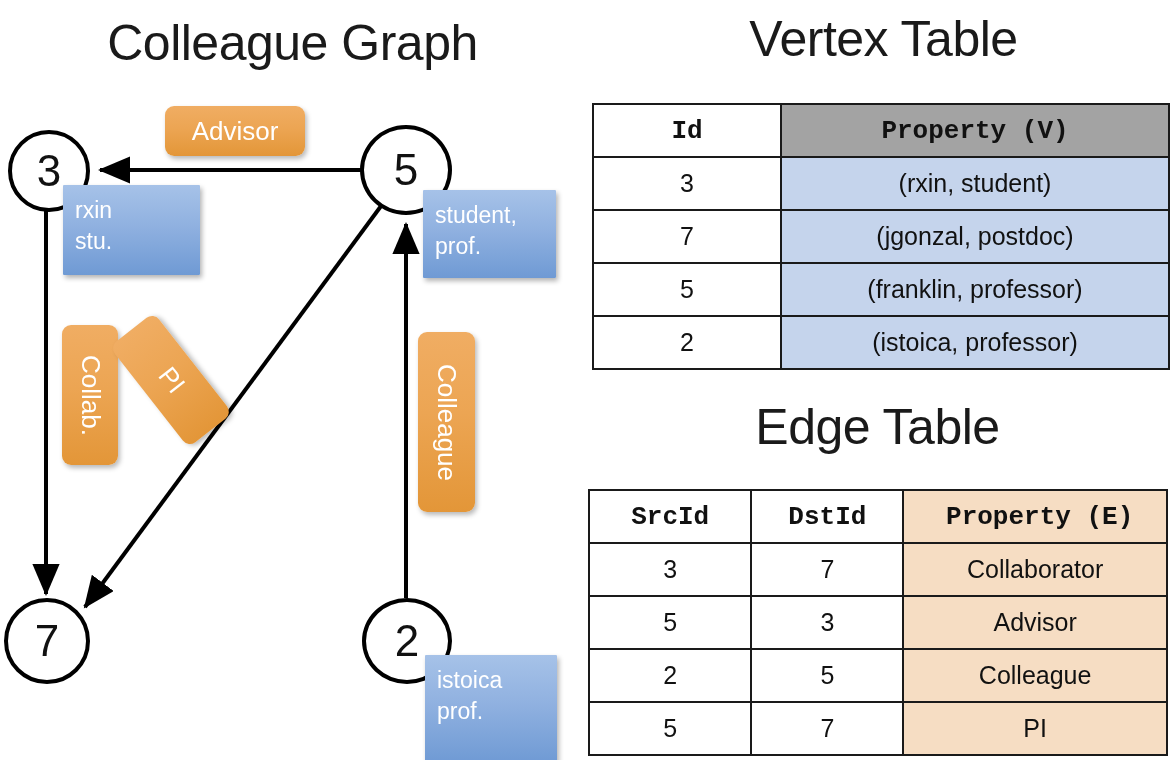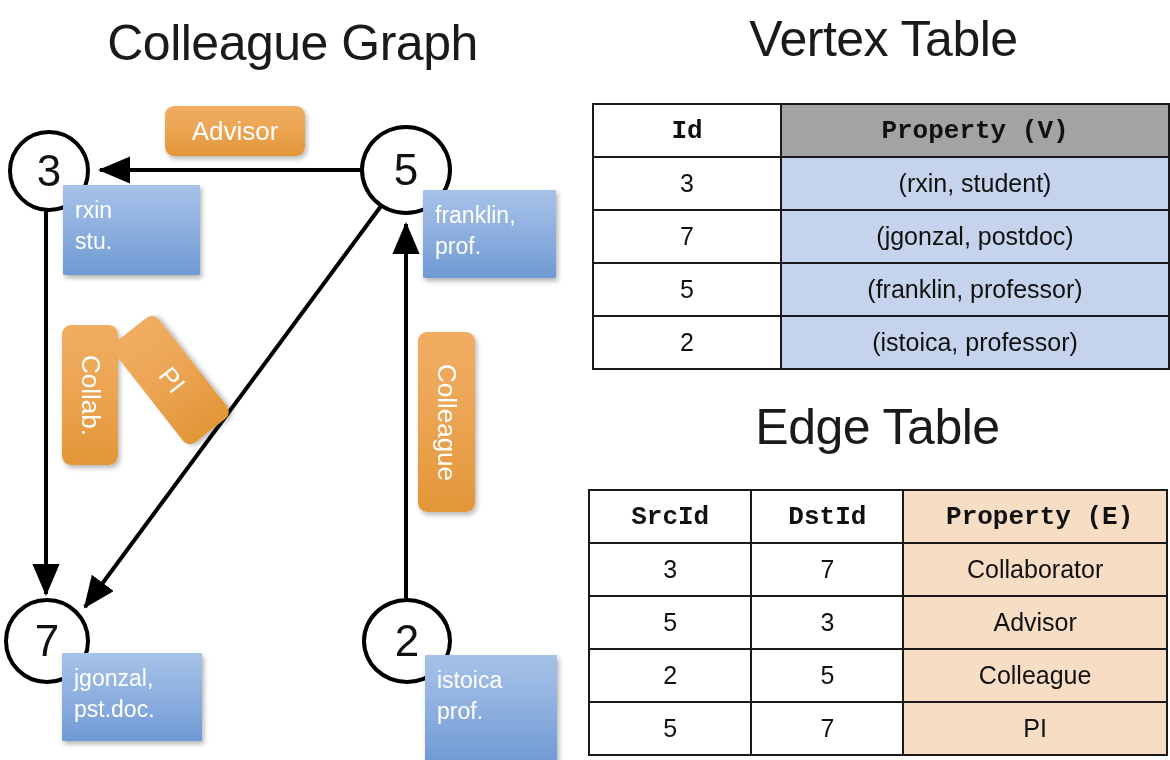--- a/index.html
+++ b/index.html
@@ -203,26 +203,22 @@
   </div>
   <div class="vertex-node" id="node-2">
     <span>2</span>
   </div>
 
   <div class="prop-box" id="prop-rxin">
     <div>rxin</div>
     <div>stu.</div>
   </div>
   <div class="prop-box" id="prop-franklin">
-    <div>franklin,</div>
+    <div>student,</div>
     <div>prof.</div>
-  </div>
-  <div class="prop-box" id="prop-jgonzal">
-    <div>jgonzal,</div>
-    <div>pst.doc.</div>
   </div>
   <div class="prop-box" id="prop-istoica">
     <div>istoica</div>
     <div>prof.</div>
   </div>
 
   <div class="edge-label" id="edge-label-advisor">
     <span class="htext">Advisor</span>
   </div>
   <div class="edge-label" id="edge-label-collab">

